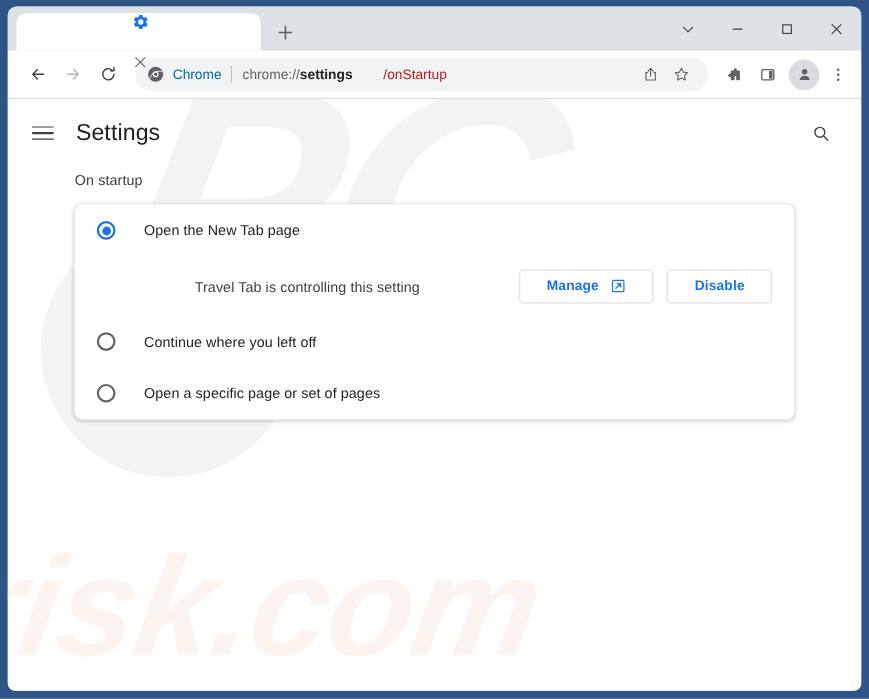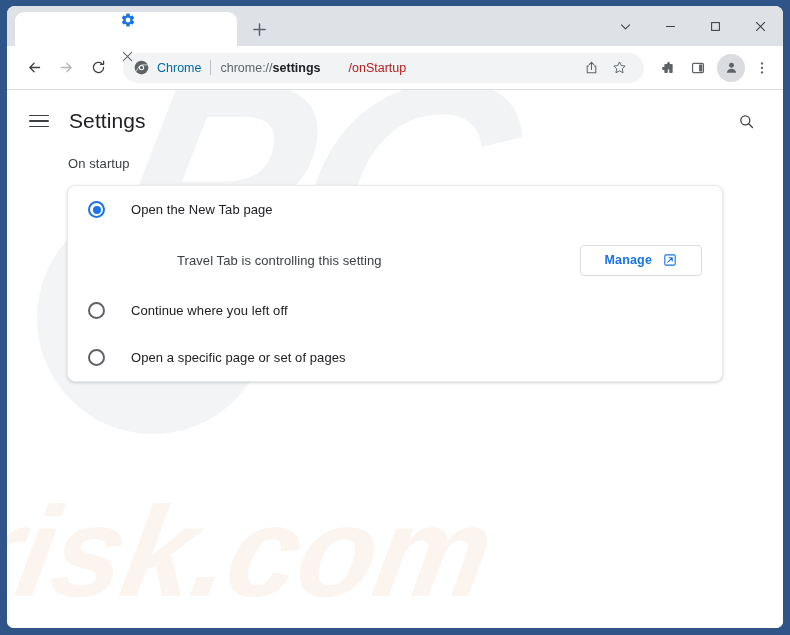--- a/index.html
+++ b/index.html
@@ -533,20 +533,23 @@
           <div class="controlled-row">
             <span class="controlled-text">Travel Tab is controlling this setting</span>
             <span class="controlled-actions">
               <button class="btn-outline">
                 <span>Manage</span>
                 <svg viewBox="0 0 20 20">
                   <rect x="2.6" y="2.6" width="14.8" height="14.8" rx="1.6" stroke="#1a73e8" stroke-width="1.6" fill="none"></rect>
                   <path d="M7 13 L13 7 M8.6 6.8 H13.2 V11.4" stroke="#1a73e8" stroke-width="1.6" fill="none" stroke-linecap="round" stroke-linejoin="round"></path>
                 </svg>
               </button>
+              <button class="btn-outline">
+                <span>Disable</span>
+              </button>
             </span>
           </div>
 
           <div class="radio-row">
             <span class="radio"></span>
             <span class="radio-label">Continue where you left off</span>
           </div>
 
           <div class="radio-row">
             <span class="radio"></span>

